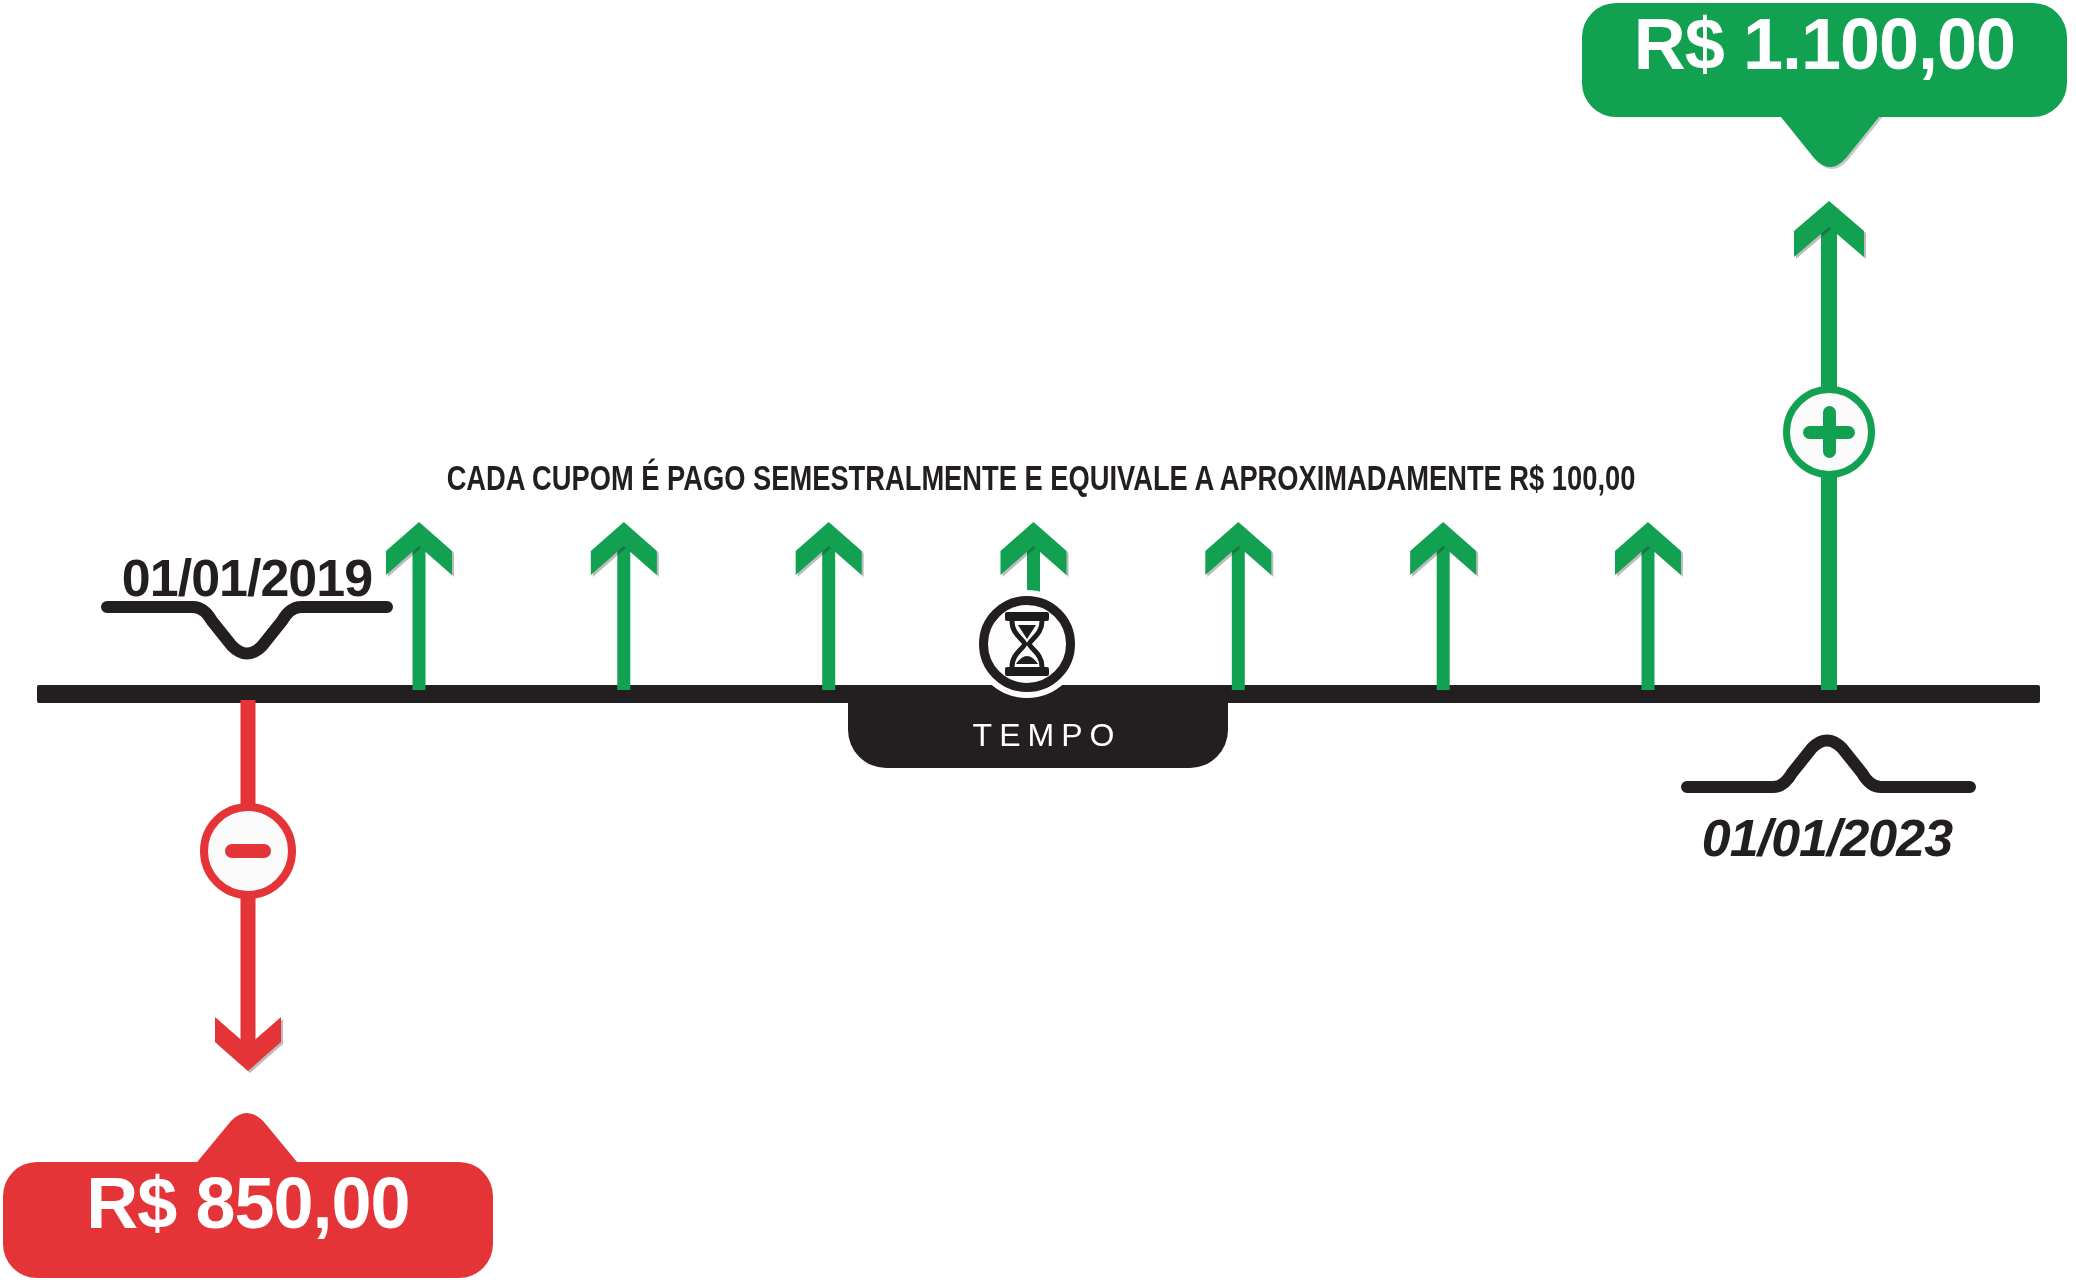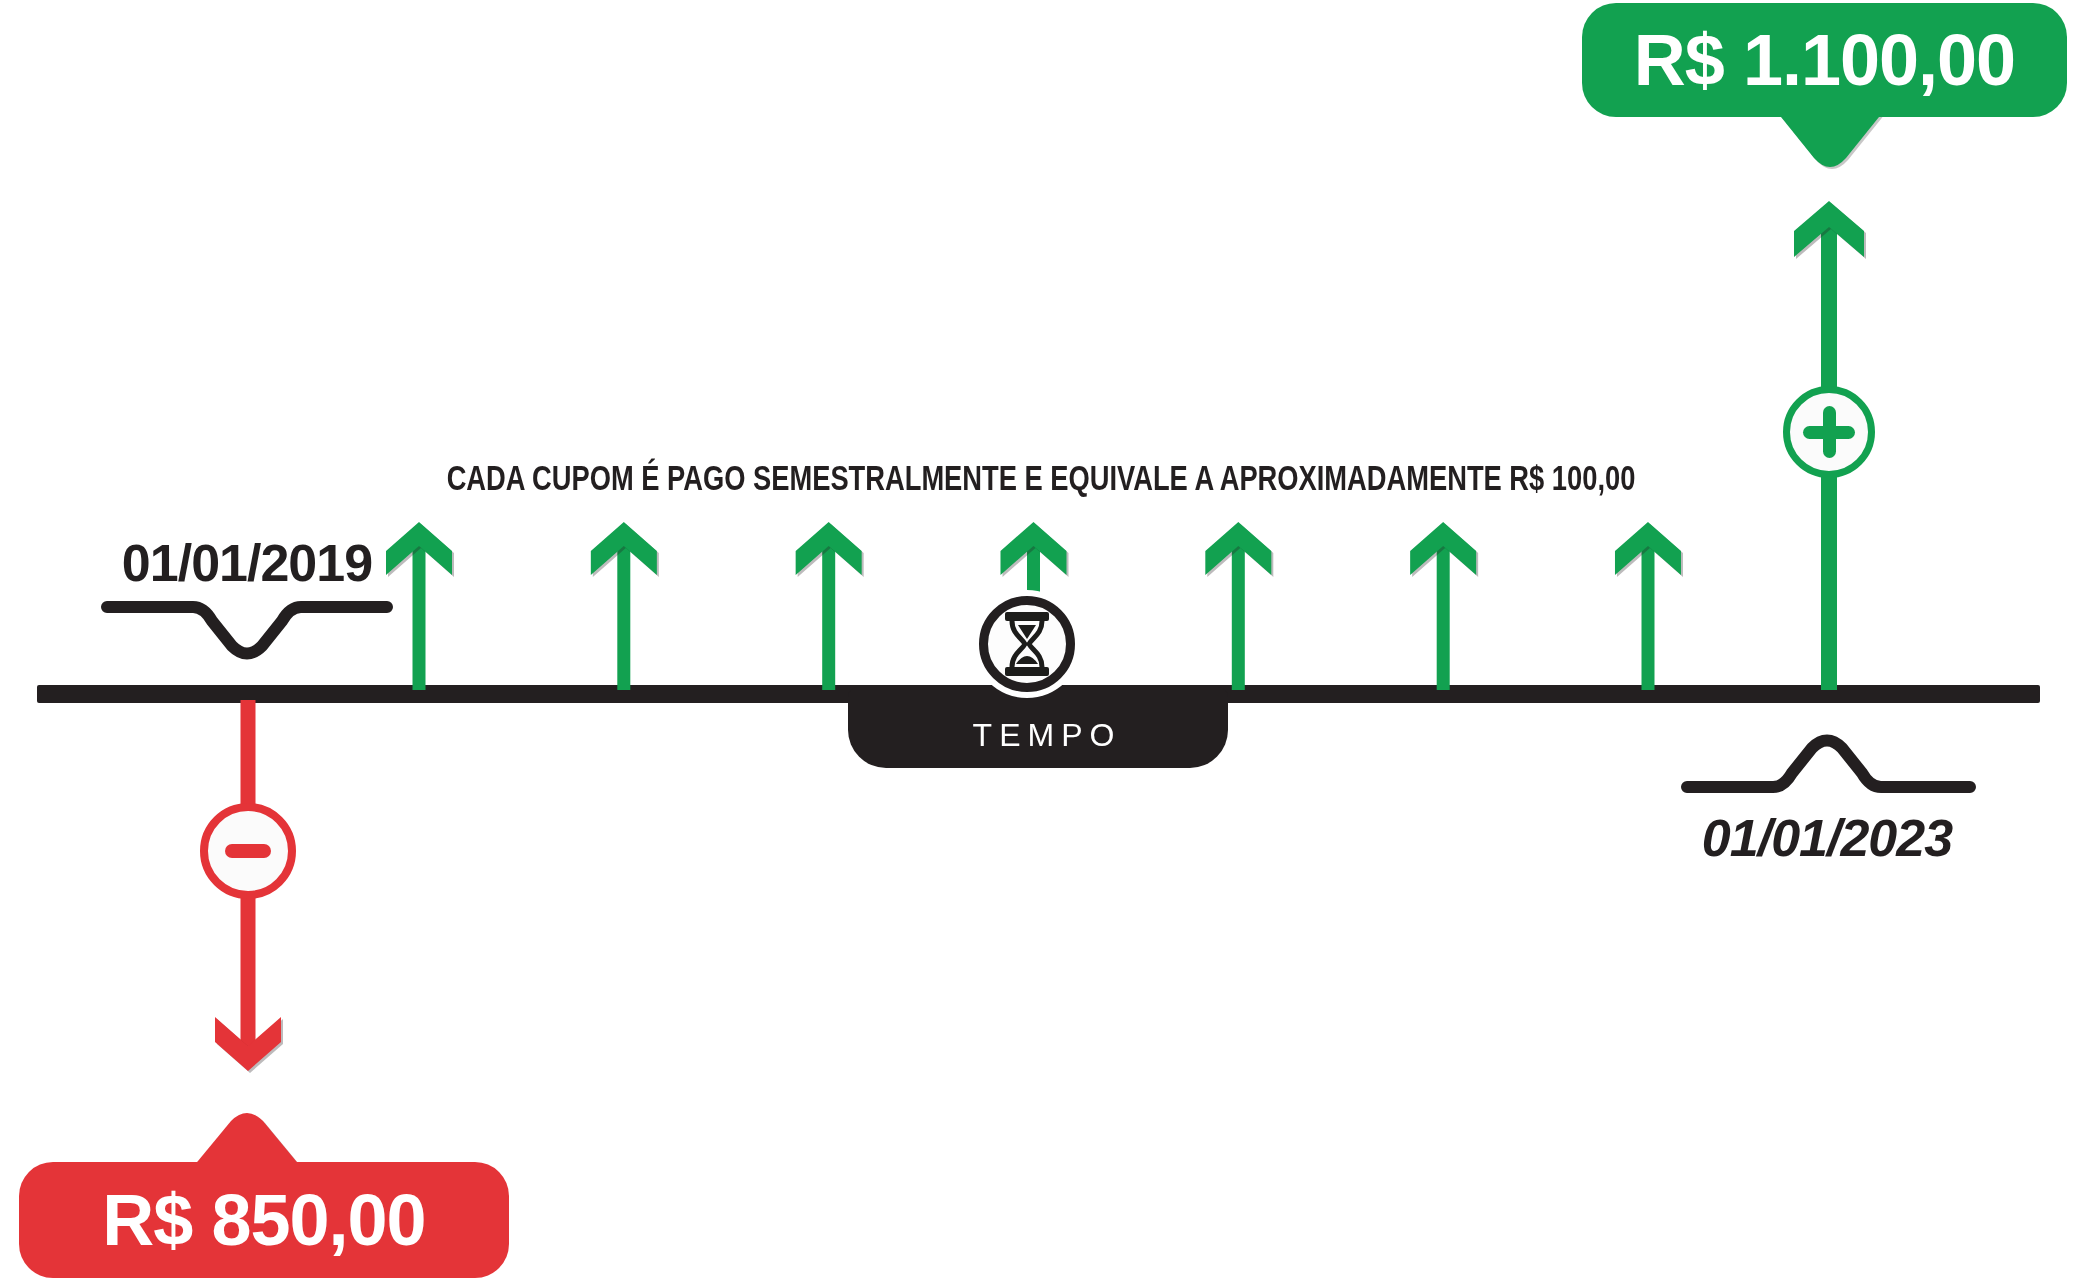--- a/index.html
+++ b/index.html
@@ -19,28 +19,28 @@
   .badge.hourglass{left:979px;top:596px;width:96px;height:96px;background:#FDFDFD;
                    border:9px solid #231F20;box-sizing:border-box;box-shadow:0 0 0 6px #ffffff;}
   .badge.plus{left:1783px;top:386px;width:92px;height:92px;background:#FBFBFB;
               border:7px solid #12A150;box-sizing:border-box;}
   .badge.minus{left:200px;top:803px;width:96px;height:96px;background:#FBFBFB;
                border:8px solid #E43438;box-sizing:border-box;}
   .plus-bar-h{position:absolute;width:52px;height:13px;border-radius:7px;background:#12A150;}
   .plus-bar-v{position:absolute;width:13px;height:52px;border-radius:7px;background:#12A150;}
   .minus-bar{position:absolute;width:46px;height:14px;border-radius:7px;background:#E43438;}
 
-  .bubble{position:absolute;z-index:3;display:flex;align-items:center;justify-content:center;
+  .bubble{position:absolute;z-index:3;display:flex;align-items:flex-start;justify-content:center;
           color:#fff;font-weight:bold;font-size:72px;letter-spacing:-1px;}
   .bubble.green{left:1582px;top:3px;width:485px;height:114px;background:#12A150;border-radius:34px;}
-  .bubble.red{left:3px;top:1162px;width:490px;height:116px;background:#E43438;border-radius:34px;margin-left:16px;}
+  .bubble.red{left:3px;top:1162px;width:490px;height:116px;background:#E43438;border-radius:34px;}
 
   .date-label{position:absolute;z-index:2;color:#231F20;font-weight:bold;font-size:52px;
               letter-spacing:-1px;white-space:nowrap;transform:translateX(-50%);}
-  .date-label.start{left:247px;top:533px;}
+  .date-label.start{left:247px;top:548px;}
   .date-label.end{left:1827px;top:808px;font-style:italic;}
 
   .note{position:absolute;z-index:2;left:1041px;top:458px;color:#231F20;font-weight:bold;
         font-size:35px;white-space:nowrap;transform:translateX(-50%) scaleX(0.78);}
 </style>
 </head>
 <body>
 
 <div class="canvas">
 

